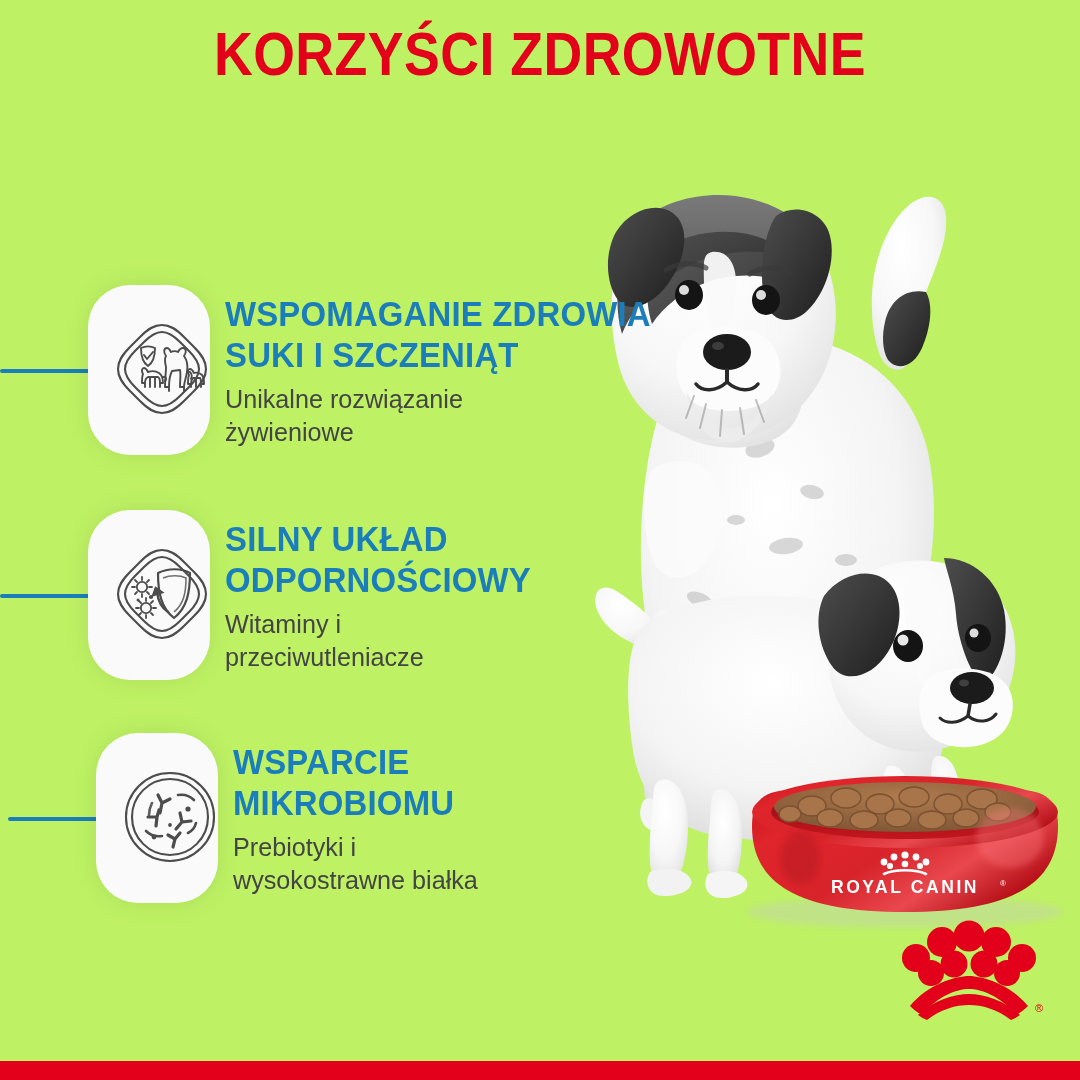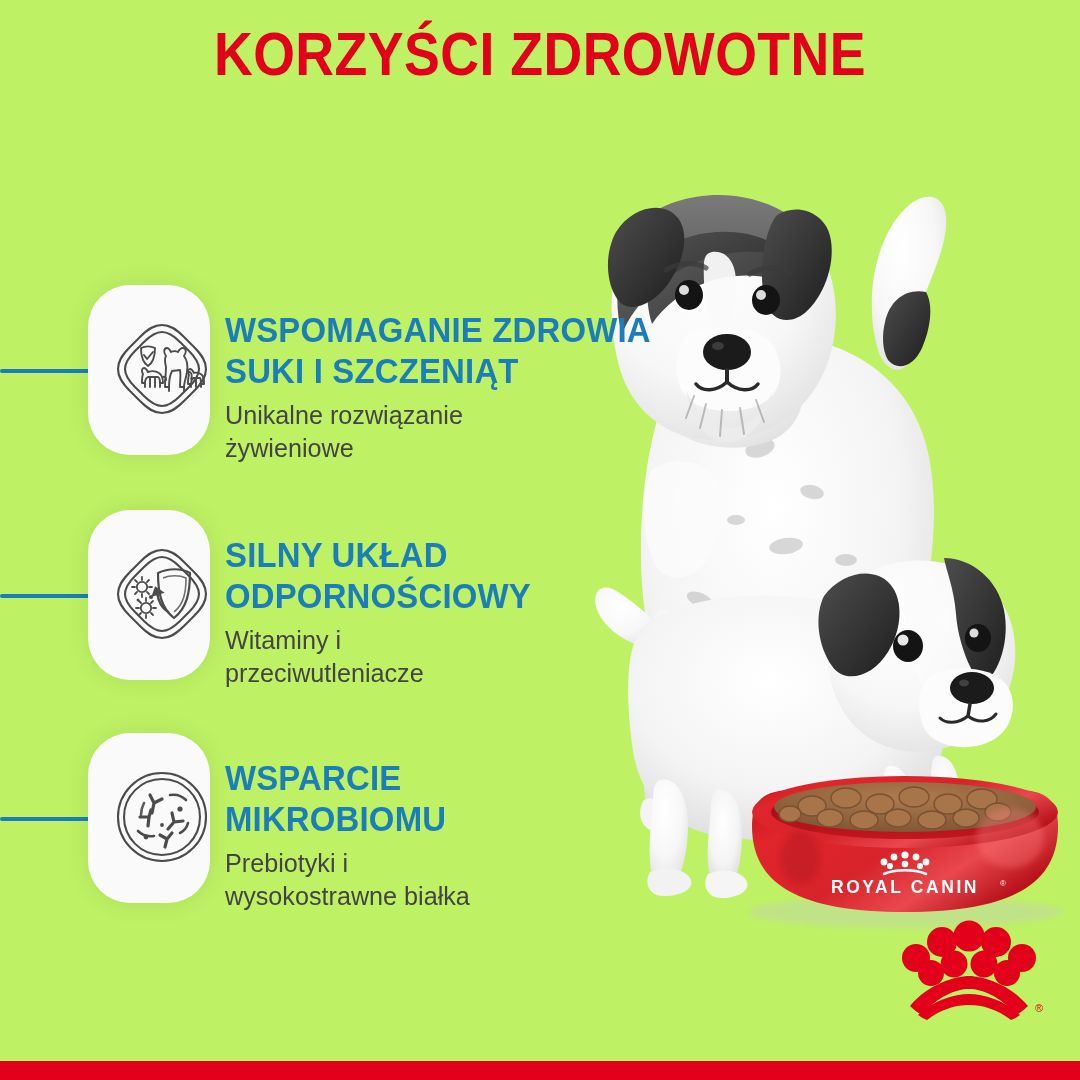--- a/index.html
+++ b/index.html
@@ -26,39 +26,39 @@
     white-space:nowrap;
   }
 
   
   .photo-layer{position:absolute;left:0;top:0;width:1080px;height:1080px;pointer-events:none;}
 
   
   .benefit{position:absolute;left:0;width:680px;height:170px;}
   .benefit.b1{top:285px;}
   .benefit.b2{top:510px;text-decoration:underline;}
-  .benefit.b3{top:733px;}
+  .benefit.b3{top:733px;margin-left:8px;}
 
   .connector{
     position:absolute;left:0;top:84px;width:90px;height:4px;
     background:#1B7EBB;border-radius:2px;
   }
   .card{
     position:absolute;left:88px;top:0;width:122px;height:170px;
     background:#FAFAFA;
     border-radius:42px;
     box-shadow:0 0 26px rgba(0,0,0,0.09);
   }
   .icon-wrap{
     position:absolute;left:106px;top:28px;width:112px;height:112px;
     display:flex;align-items:center;justify-content:center;
   }
   .icon-wrap svg{display:block;}
 
-  .texts{position:absolute;left:225px;top:24px;width:455px;}
+  .texts{position:absolute;left:225px;top:8px;width:455px;}
   .head{
     color:#1B7EBB;
     font-size:35px;
     font-weight:bold;
     line-height:1.18;
     letter-spacing:0.2px;
     transform:scaleX(0.94);
     transform-origin:left top;
     white-space:pre-line;
   }

